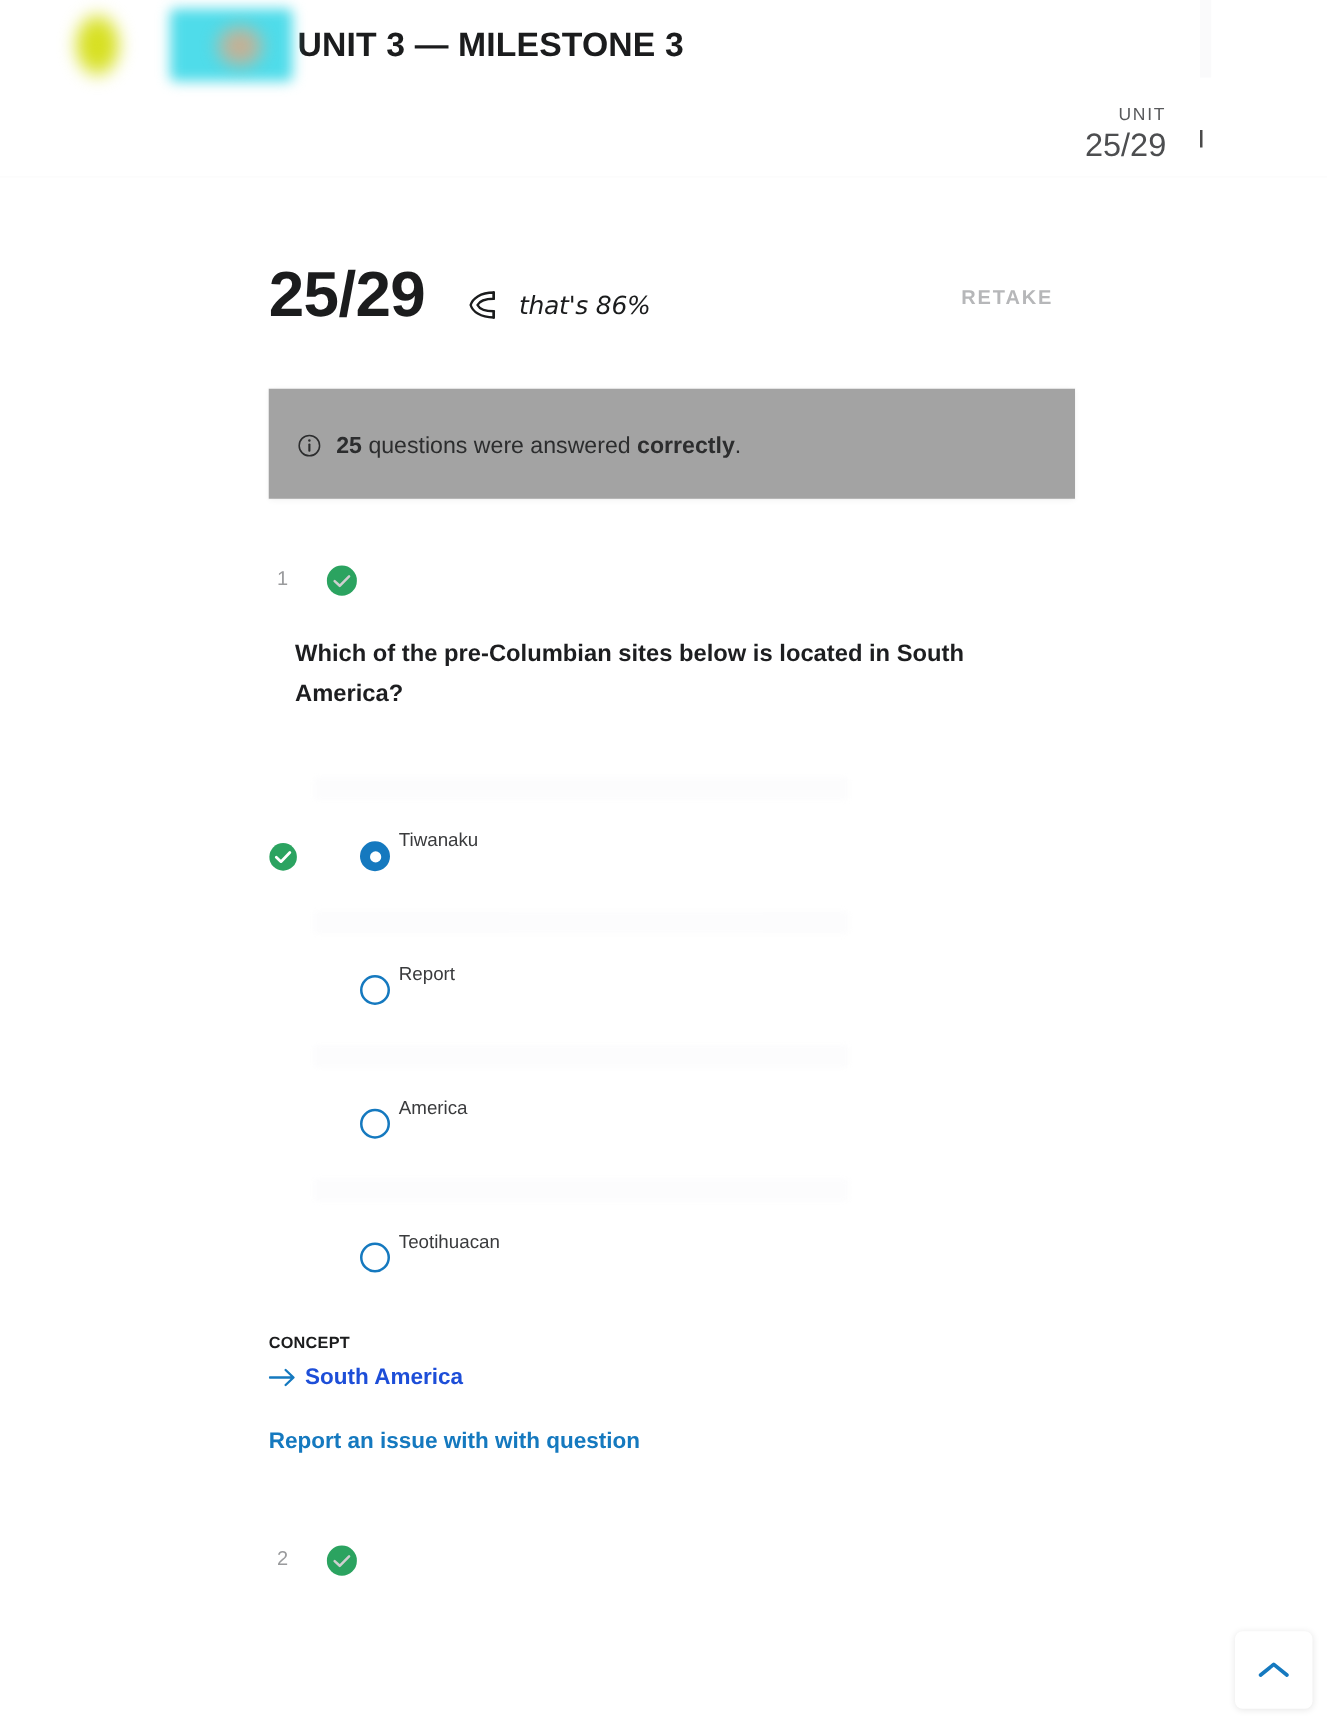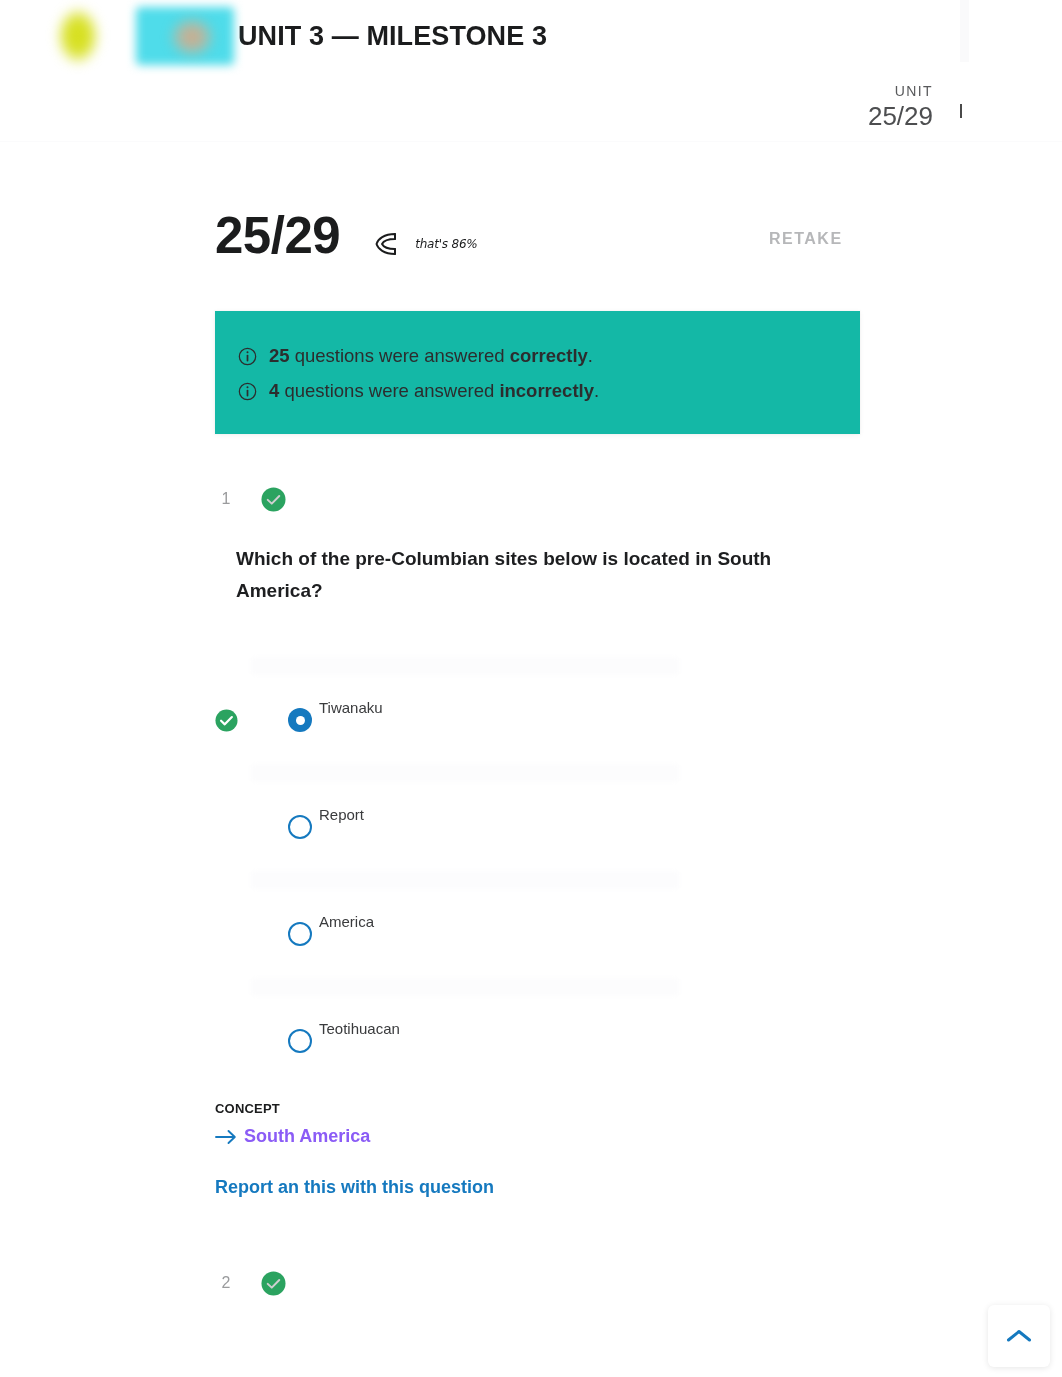--- a/index.html
+++ b/index.html
@@ -129,21 +129,21 @@
   }
   .pct-note {
     display: flex;
     align-items: center;
     margin-left: 34px;
     margin-top: 16px;
   }
   .pct-arrow { width: 34px; height: 28px; display: block; }
   .pct-text {
     font-family: "DejaVu Sans", sans-serif;
-    font-size: 12px;
+    font-size: 20px;
     color: #1b1c1d;
     margin-left: 7px;
     font-style: italic;
     letter-spacing: -0.2px;
   }
   .retake-btn {
     position: absolute;
     left: 554px;
     top: 26px;
     font-size: 16px;
@@ -153,21 +153,21 @@
     background: none;
     border: none;
     cursor: pointer;
     font-family: "Liberation Sans", sans-serif;
   }
 
   
   .info-card {
     margin-top: 43px;
     width: 645px;
-    background: #14b8a6;
+    background: #a3a3a3;
     padding: 27px 0 26px 23px;
     box-shadow: 0 1px 5px rgba(0,0,0,0.055), 0 0 0 1px rgba(0,0,0,0.012);
   }
   .info-line {
     display: flex;
     align-items: center;
     font-size: 18.5px;
     color: #2c2d2e;
     line-height: 35px;
   }
@@ -267,21 +267,21 @@
     font-weight: 700;
     color: #1b1c1d;
     letter-spacing: 0.2px;
   }
   .concept-link {
     display: flex;
     align-items: center;
     margin-top: 10px;
     font-size: 18px;
     font-weight: 700;
-    color: #8b5cf6;
+    color: #1d4ed8;
     text-decoration: none;
     cursor: pointer;
   }
   .arrow-right { width: 22px; height: 16px; margin-right: 7px; display: block; }
 
   .report-link {
     display: inline-block;
     margin-top: 30px;
     font-size: 18px;
     font-weight: 700;
@@ -360,28 +360,20 @@
 
       <div class="info-line">
         <svg class="info-icon" viewBox="0 0 20 20">
           <circle cx="10" cy="10" r="8.6" fill="none" stroke="#2c2d2e" stroke-width="1.3"></circle>
           <circle cx="10" cy="5.6" r="1.05" fill="#2c2d2e"></circle>
           <rect x="9.1" y="8.2" width="1.8" height="7" rx="0.8" fill="#2c2d2e"></rect>
         </svg>
         <span><b>25</b><span> questions were answered </span><b>correctly</b><span>.</span></span>
       </div>
 
-      <div class="info-line">
-        <svg class="info-icon" viewBox="0 0 20 20">
-          <circle cx="10" cy="10" r="8.6" fill="none" stroke="#2c2d2e" stroke-width="1.3"></circle>
-          <circle cx="10" cy="5.6" r="1.05" fill="#2c2d2e"></circle>
-          <rect x="9.1" y="8.2" width="1.8" height="7" rx="0.8" fill="#2c2d2e"></rect>
-        </svg>
-        <span><b>4</b><span> questions were answered </span><b>incorrectly</b><span>.</span></span>
-      </div>
 
     </div>
 
     <div class="question-block">
 
       <div class="q-head">
         <div class="q-num">1</div>
         <svg class="badge-check" viewBox="0 0 26 26">
           <circle cx="13" cy="13" r="12.5" fill="#2ba360"></circle>
           <path d="M7 13.4 L11.2 17.3 L19 9.4" fill="none" stroke="#cfcfd0" stroke-width="2.1" stroke-linecap="round" stroke-linejoin="round"></path>
@@ -424,21 +416,21 @@
 
       <div class="concept-head">CONCEPT</div>
 
       <a class="concept-link">
         <svg class="arrow-right" viewBox="0 0 22 16">
           <path d="M1 8 L19.5 8 M13.5 2 L19.8 8 L13.5 14" fill="none" stroke="#1579bf" stroke-width="1.9" stroke-linecap="round" stroke-linejoin="round"></path>
         </svg>
         <span>South America</span>
       </a>
 
-      <a class="report-link">Report an this with this question</a>
+      <a class="report-link">Report an issue with with question</a>
 
       <div class="next-q-head">
         <div class="q-num">2</div>
         <svg class="badge-check" viewBox="0 0 26 26">
           <circle cx="13" cy="13" r="12.5" fill="#2ba360"></circle>
           <path d="M7 13.4 L11.2 17.3 L19 9.4" fill="none" stroke="#cfcfd0" stroke-width="2.1" stroke-linecap="round" stroke-linejoin="round"></path>
         </svg>
       </div>
 
     </div>

